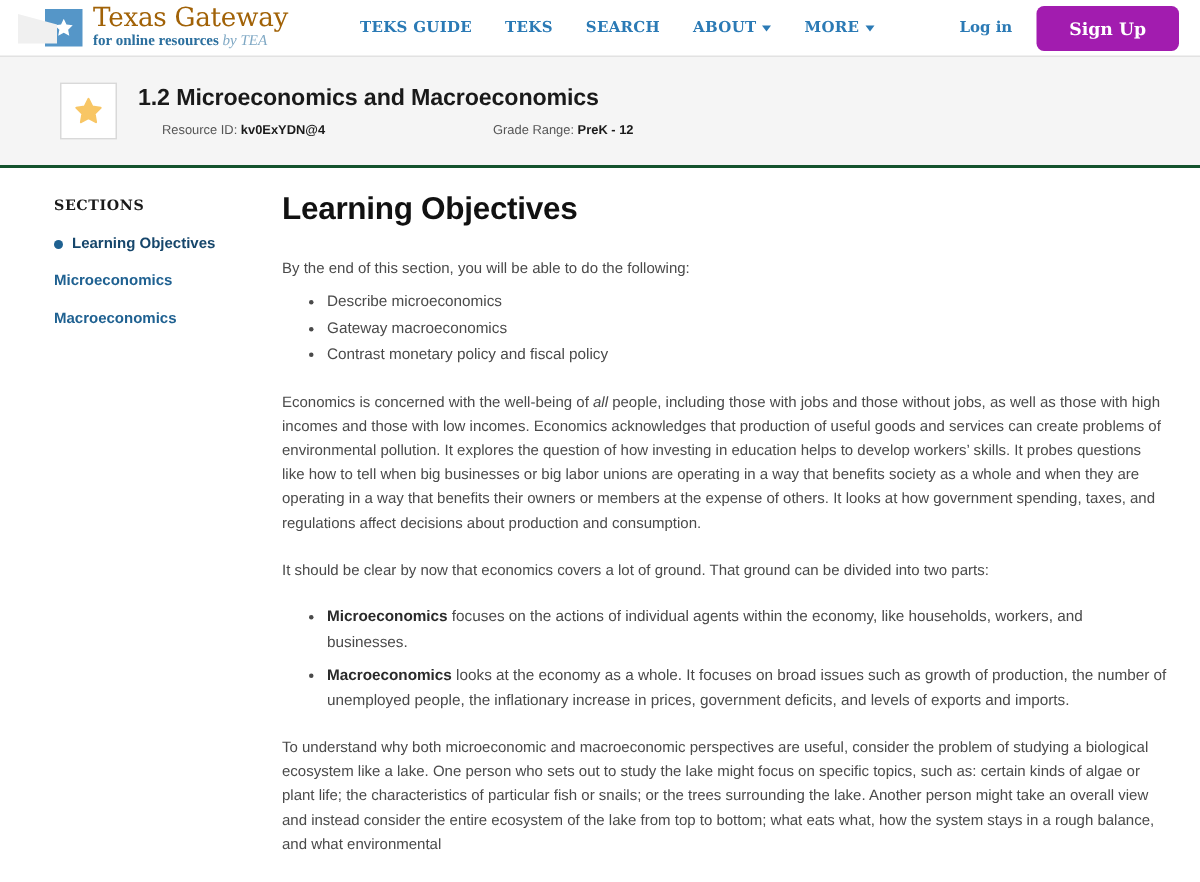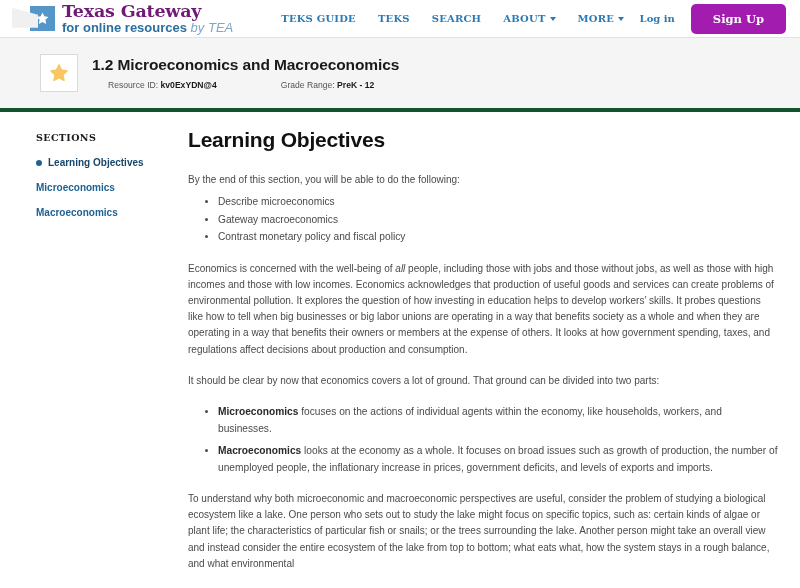--- a/index.html
+++ b/index.html
@@ -39,29 +39,29 @@
   .logo-badge {
     width: 25px; height: 25px;
     background: #5596c8;
     display: flex; align-items: center; justify-content: center;
     flex: 0 0 auto;
   }
   .logo-badge svg { display: block; }
   .logo-text { margin-left: 7px; line-height: 1; }
   .logo-title {
     font-family: "DejaVu Serif", serif;
-    font-weight: bold;
+    font-weight: normal;
     font-size: 17.5px;
-    color: #701a75;
+    color: #a16207;
     letter-spacing: -0.2px;
     display: block;
   }
   .logo-sub {
-    font-family: Liberation Sans, sans-serif;
-    font-size: 13px;
+    font-family: Liberation Serif, serif;
+    font-size: 10px;
     font-weight: bold;
     color: #2b6f9e;
     display: block;
     margin-top: 1px;
   }
   .logo-sub .by {
     font-style: italic;
     font-weight: normal;
     color: #7fa8c4;
   }
@@ -112,21 +112,21 @@
     background: #a21caf;
     border: none;
     border-radius: 5px;
     padding: 8px 22px;
     cursor: pointer;
   }
 
   
   .res-header {
     background: #f5f5f5;
-    border-bottom: 4px solid #14532d;
+    border-bottom: 2px solid #14532d;
     height: 74px;
     display: flex;
     align-items: center;
     padding-left: 40px;
   }
   .res-star-box {
     width: 38px; height: 38px;
     background: #ffffff;
     border: 1px solid #d9d9d9;
     display: flex; align-items: center; justify-content: center;
@@ -139,21 +139,21 @@
     color: #1a1a1a;
     margin: 0 0 6px 0;
     letter-spacing: -0.1px;
   }
   .res-sub {
     display: flex;
     font-size: 8.6px;
     color: #555555;
   }
   .res-sub .field { white-space: nowrap; padding-left: 16px; }
-  .res-sub .field + .field { margin-left: 48px; }
+  .res-sub .field + .field { margin-left: 96px; }
   .res-sub b { color: #1a1a1a; font-weight: bold; }
 
   
   .content {
     display: flex;
     padding-top: 16px;
   }
   .sidebar {
     width: 188px;
     flex: 0 0 188px;

